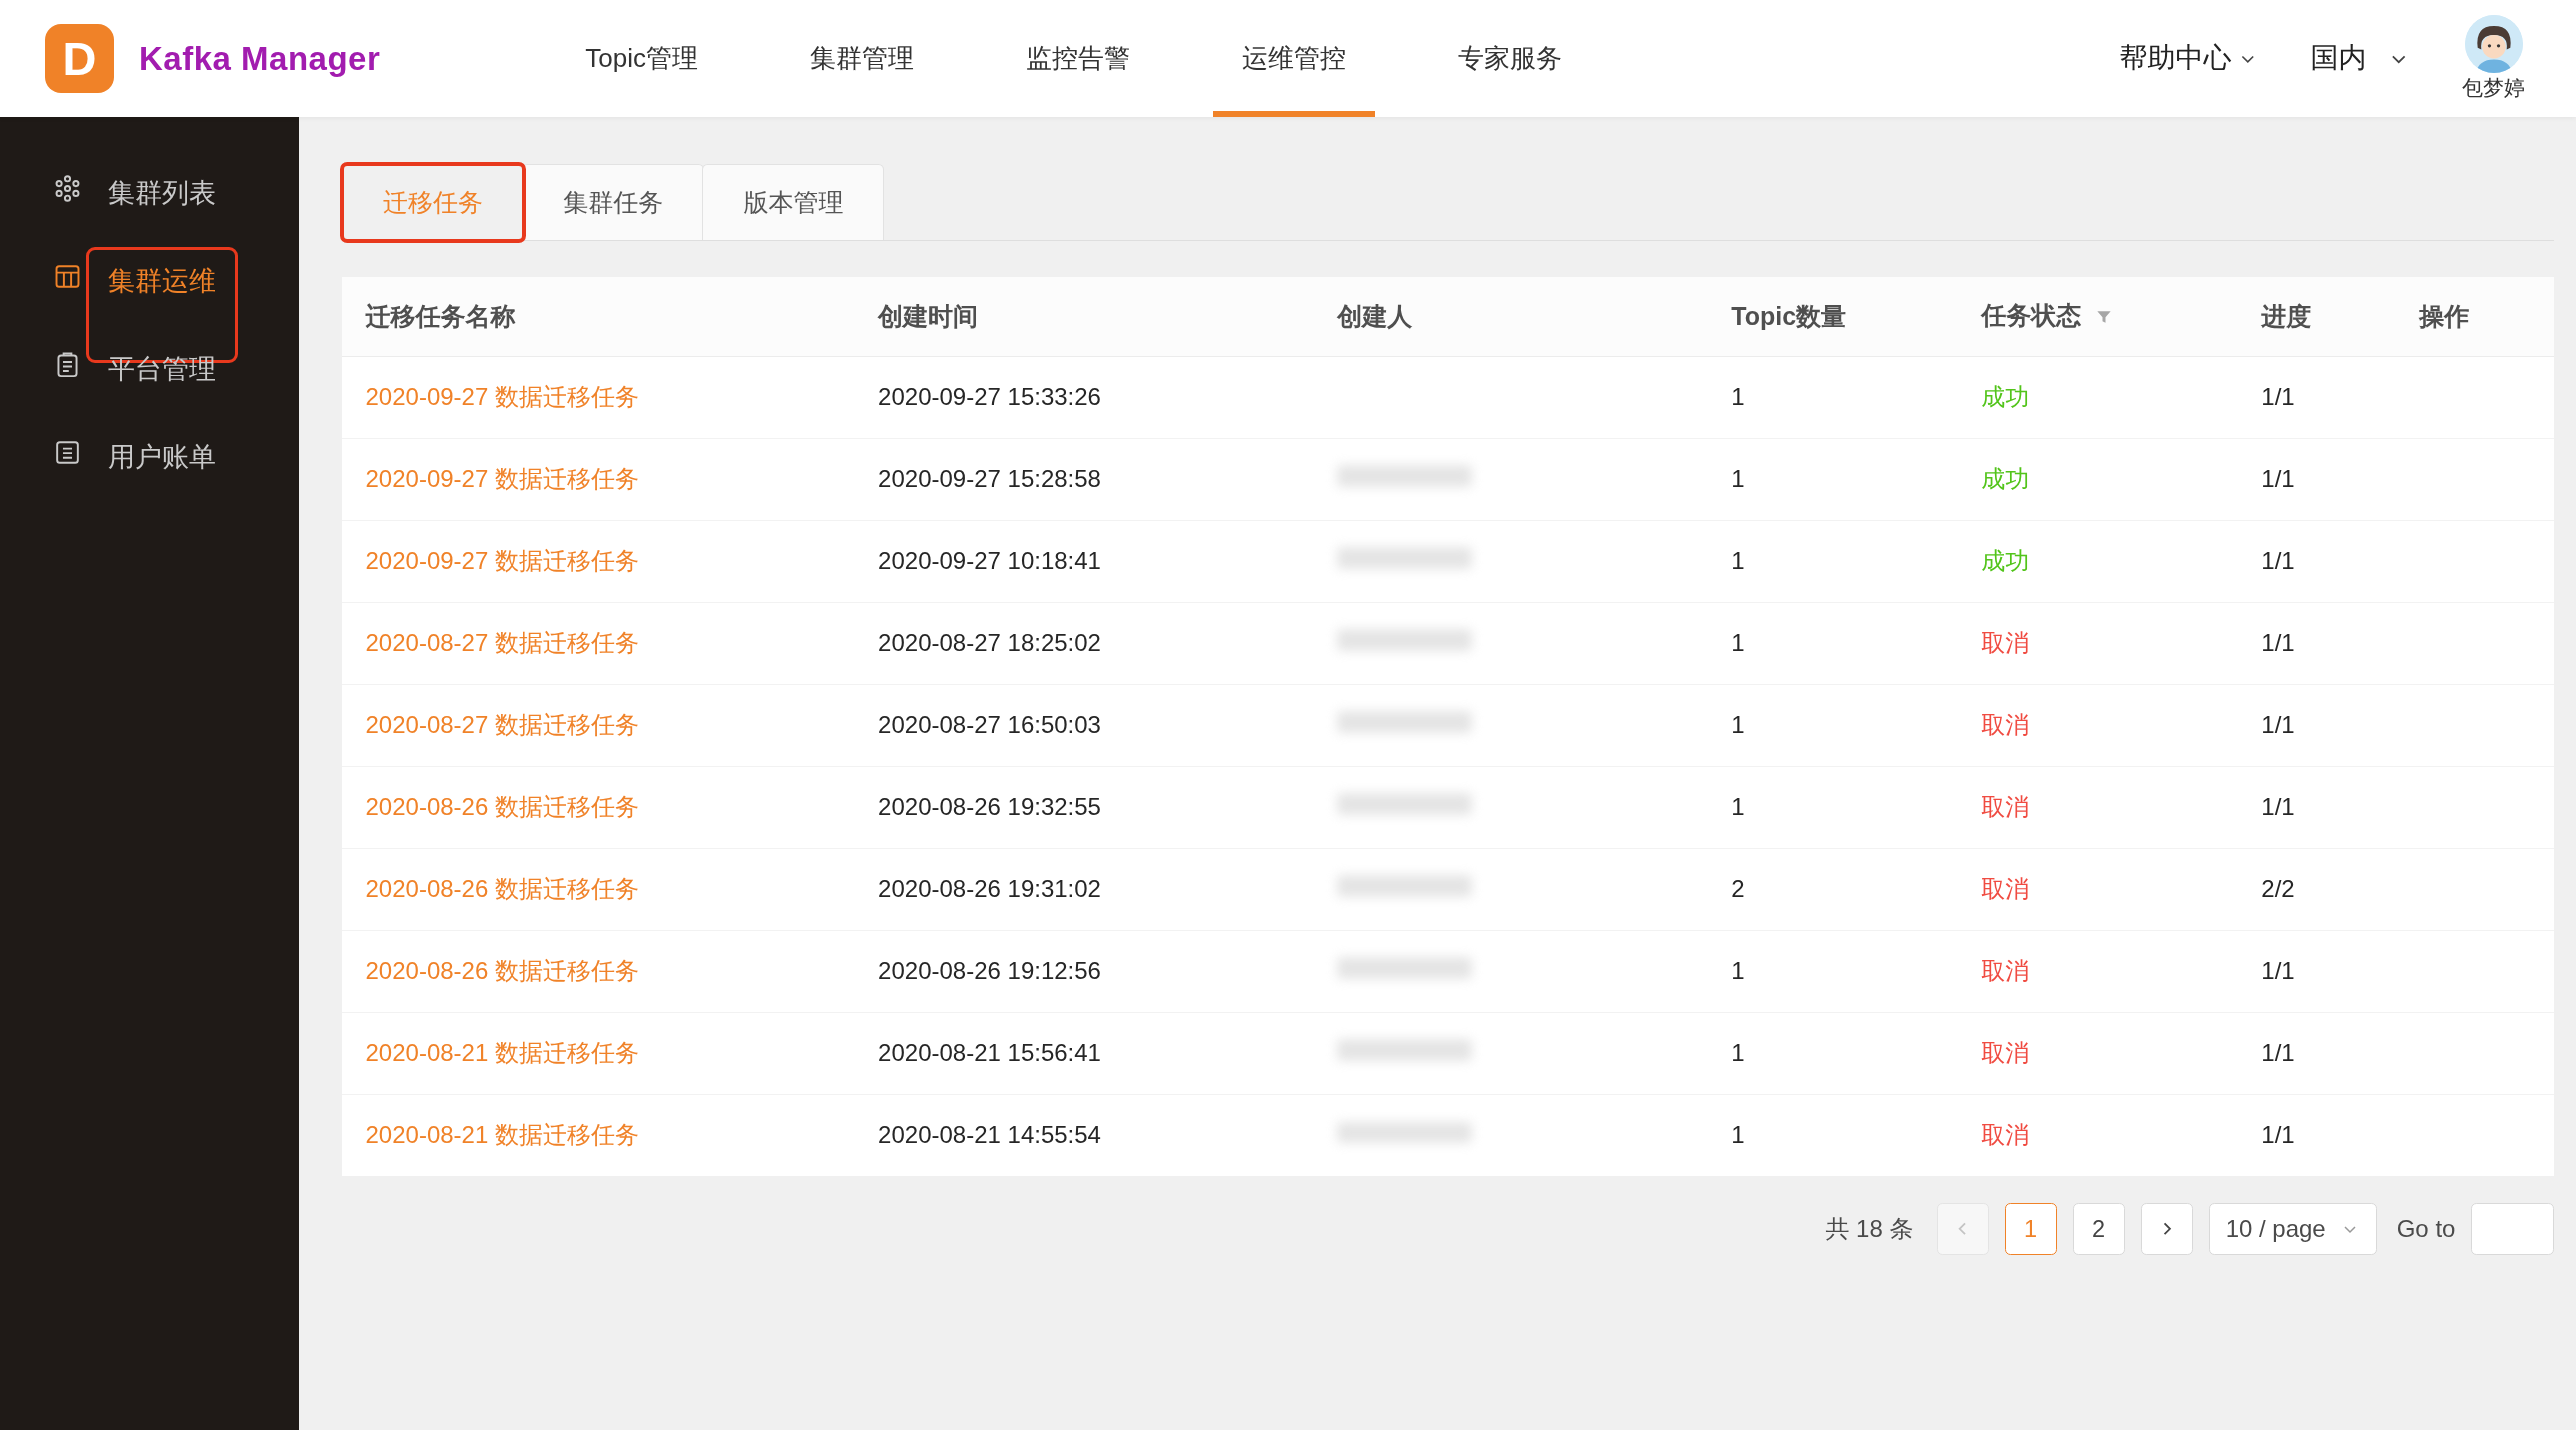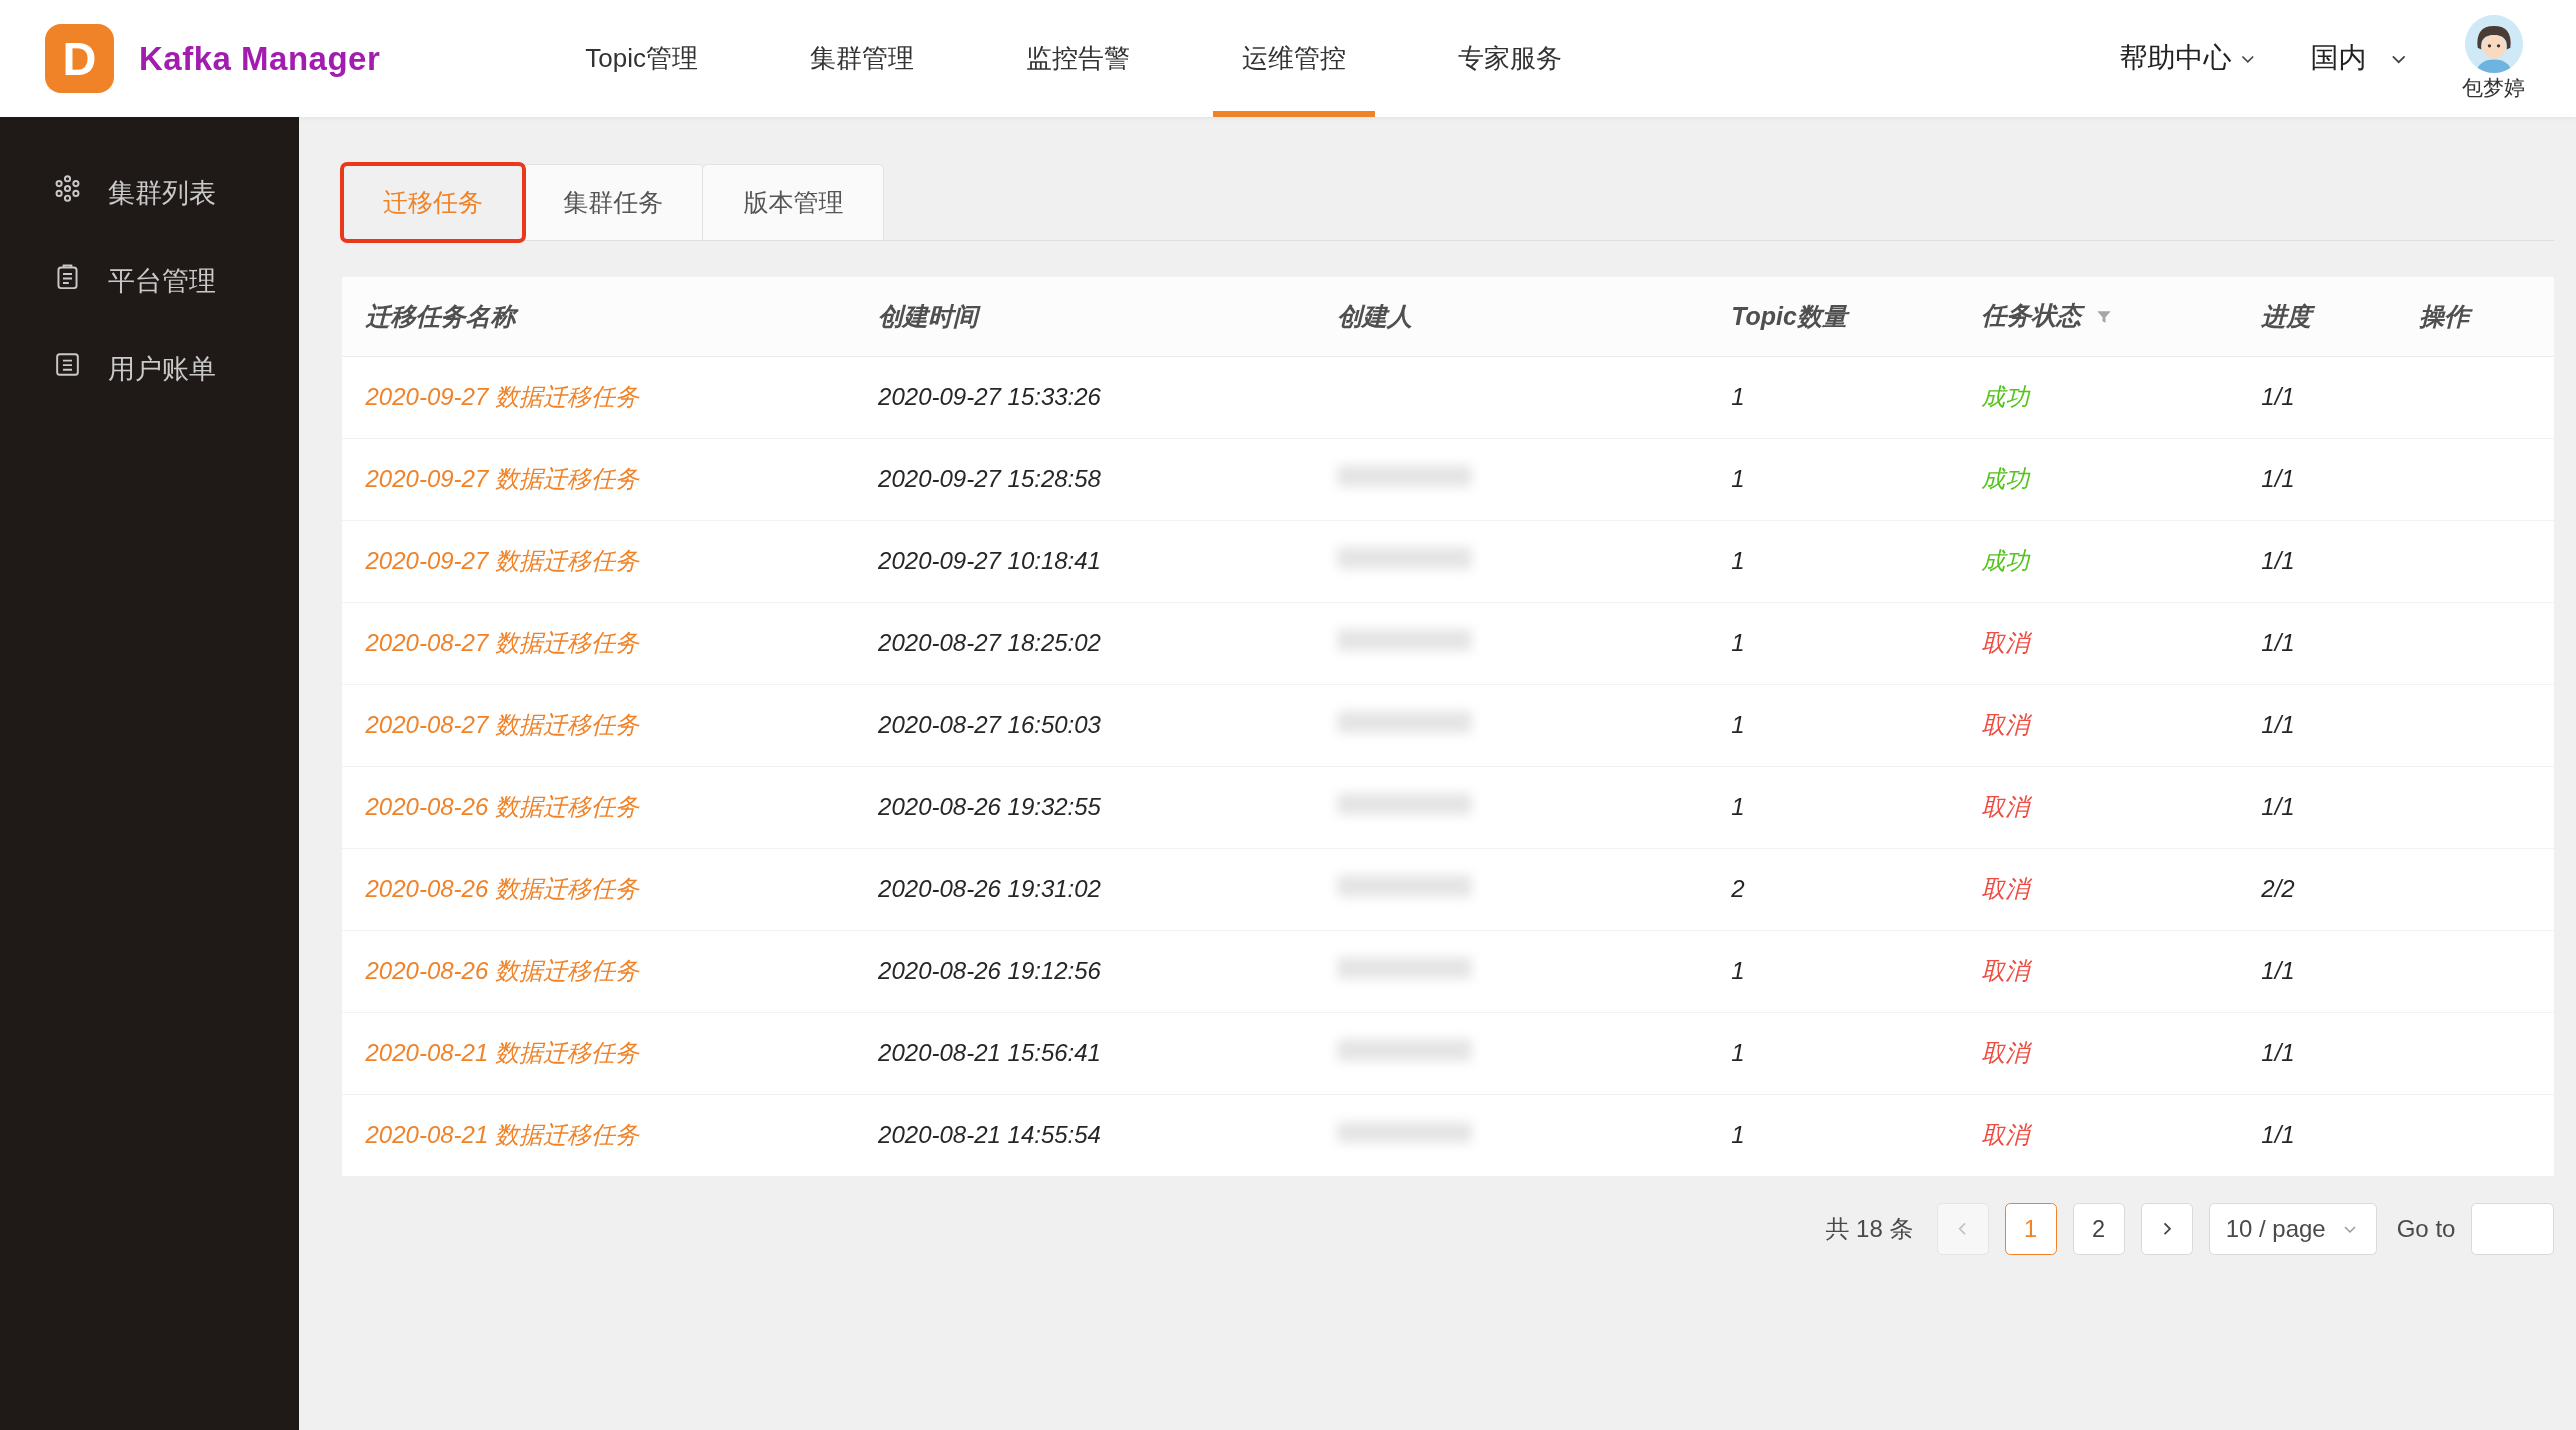--- a/index.html
+++ b/index.html
@@ -85,21 +85,21 @@
   .search-icon { color: #999; display: flex; cursor: pointer; }
   .create-btn {
     margin-left: auto; width: 193px; height: 56px; background: #f08228; color: #fff;
     font-size: 23.5px; border: none; border-radius: 5.4px; cursor: pointer;
     display: flex; align-items: center; justify-content: center; white-space: nowrap;
     font-family: "Liberation Sans", sans-serif;
   }
 
   
   .table-card { margin-top: 36px; background: #fff; }
-  table { width: 100%; border-collapse: collapse; table-layout: fixed; font-style: italic; }
+  table { width: 100%; border-collapse: collapse; table-layout: fixed; }
   th {
     height: 79px; text-align: left; font-size: 25px; color: #4f4f4f; font-weight: 700;
     background: #fcfcfc; border-bottom: 1.8px solid #ececec; white-space: nowrap;
   }
   td { height: 82px; font-size: 24px; color: #262626; border-top: 1.8px solid #f2f2f2; white-space: nowrap; }
   tr td { vertical-align: middle; }
   th:first-child, td:first-child { padding-left: 23.5px; }
   .task-link { color: #f08228; cursor: pointer; }
   .status.success { color: #52c41a; }
   .status.cancel { color: #f04b41; }
@@ -213,20 +213,29 @@
               <circle cx="18.5" cy="8.2" r="2"></circle>
               <circle cx="12" cy="12" r="2"></circle>
               <circle cx="5.5" cy="15.8" r="2"></circle>
               <circle cx="18.5" cy="15.8" r="2"></circle>
               <circle cx="12" cy="19.5" r="2"></circle>
             </svg>
           </span>
           <span class="side-label">集群列表</span>
         </div>
 
+        <div class="side-item active annotated">
+          <span class="side-icon">
+            <svg viewBox="0 0 24 24" width="31" height="31" fill="none" stroke="currentColor" stroke-width="1.5">
+              <rect x="3.5" y="4" width="17" height="16" rx="2"></rect>
+              <path d="M3.5 9h17M9.2 9v11M14.8 9v11"></path>
+            </svg>
+          </span>
+          <span class="side-label">集群运维</span>
+        </div>
 
         <div class="side-item">
           <span class="side-icon">
             <svg viewBox="0 0 24 24" width="31" height="31" fill="none" stroke="currentColor" stroke-width="1.5">
               <rect x="5" y="5" width="14" height="16" rx="2"></rect>
               <path d="M9 5V3.5h6V5"></path>
               <path d="M8.5 10h7M8.5 13.5h7M8.5 17h4.5"></path>
             </svg>
           </span>
           <span class="side-label">平台管理</span>

